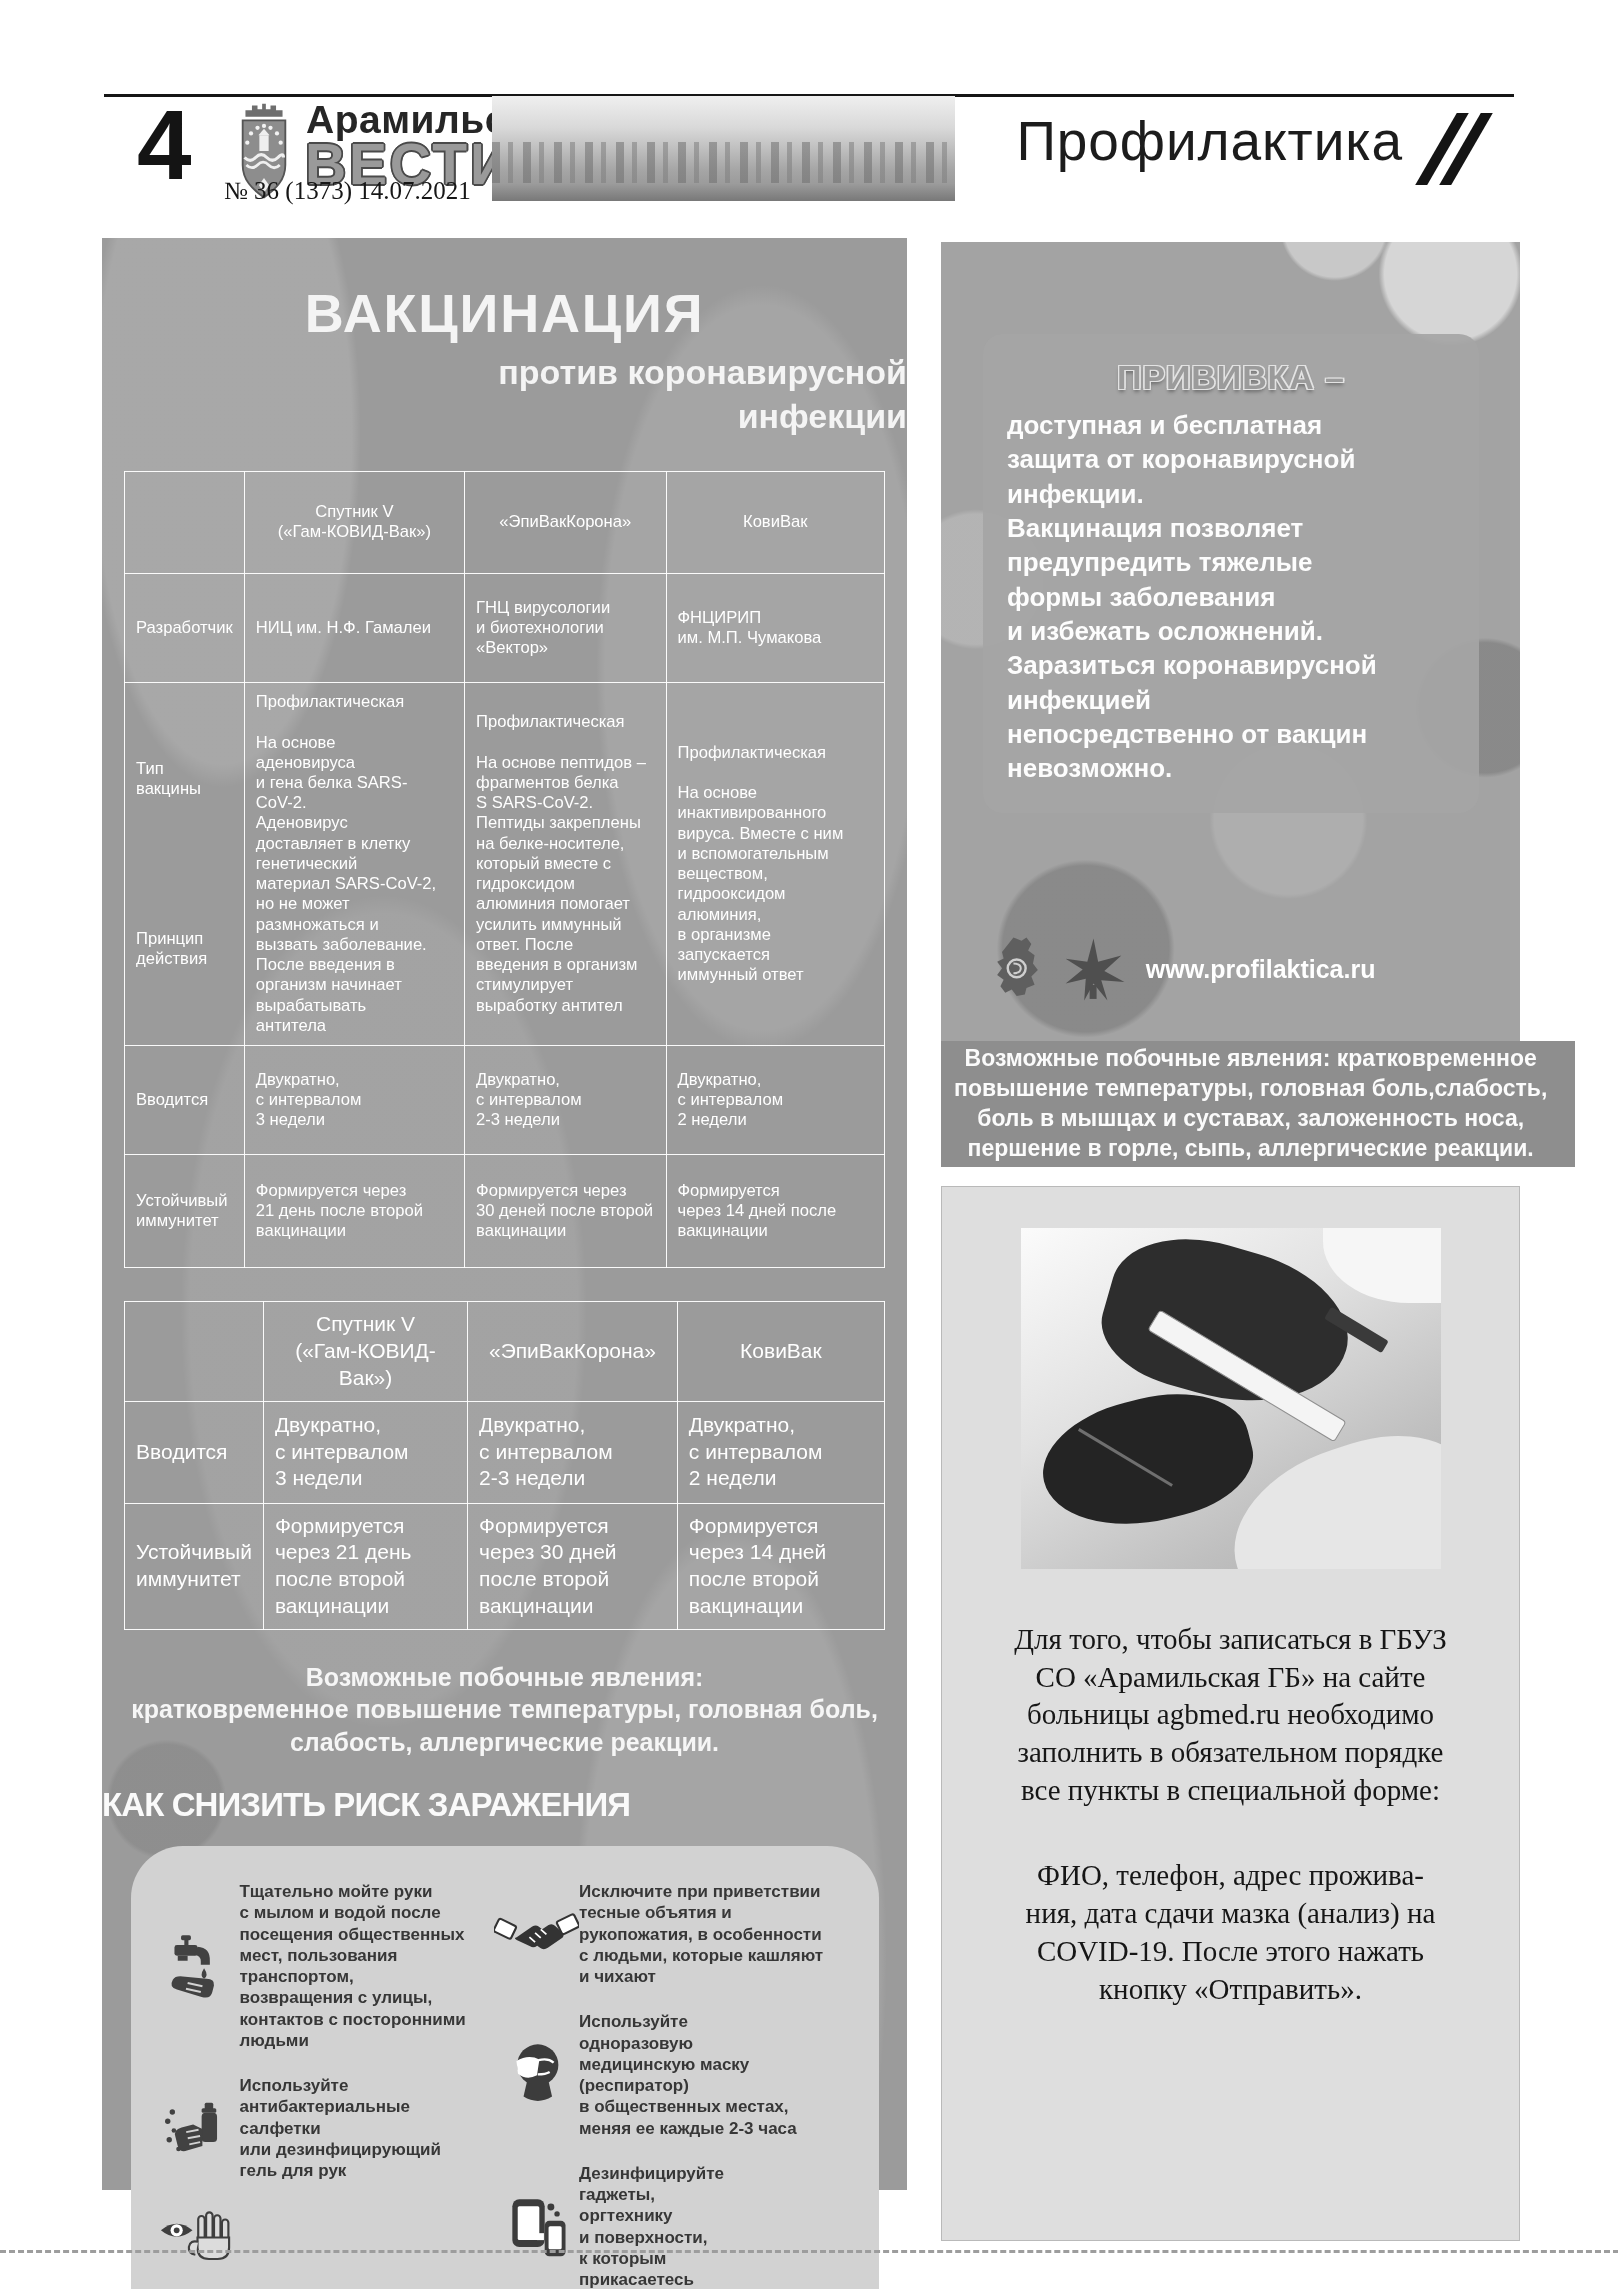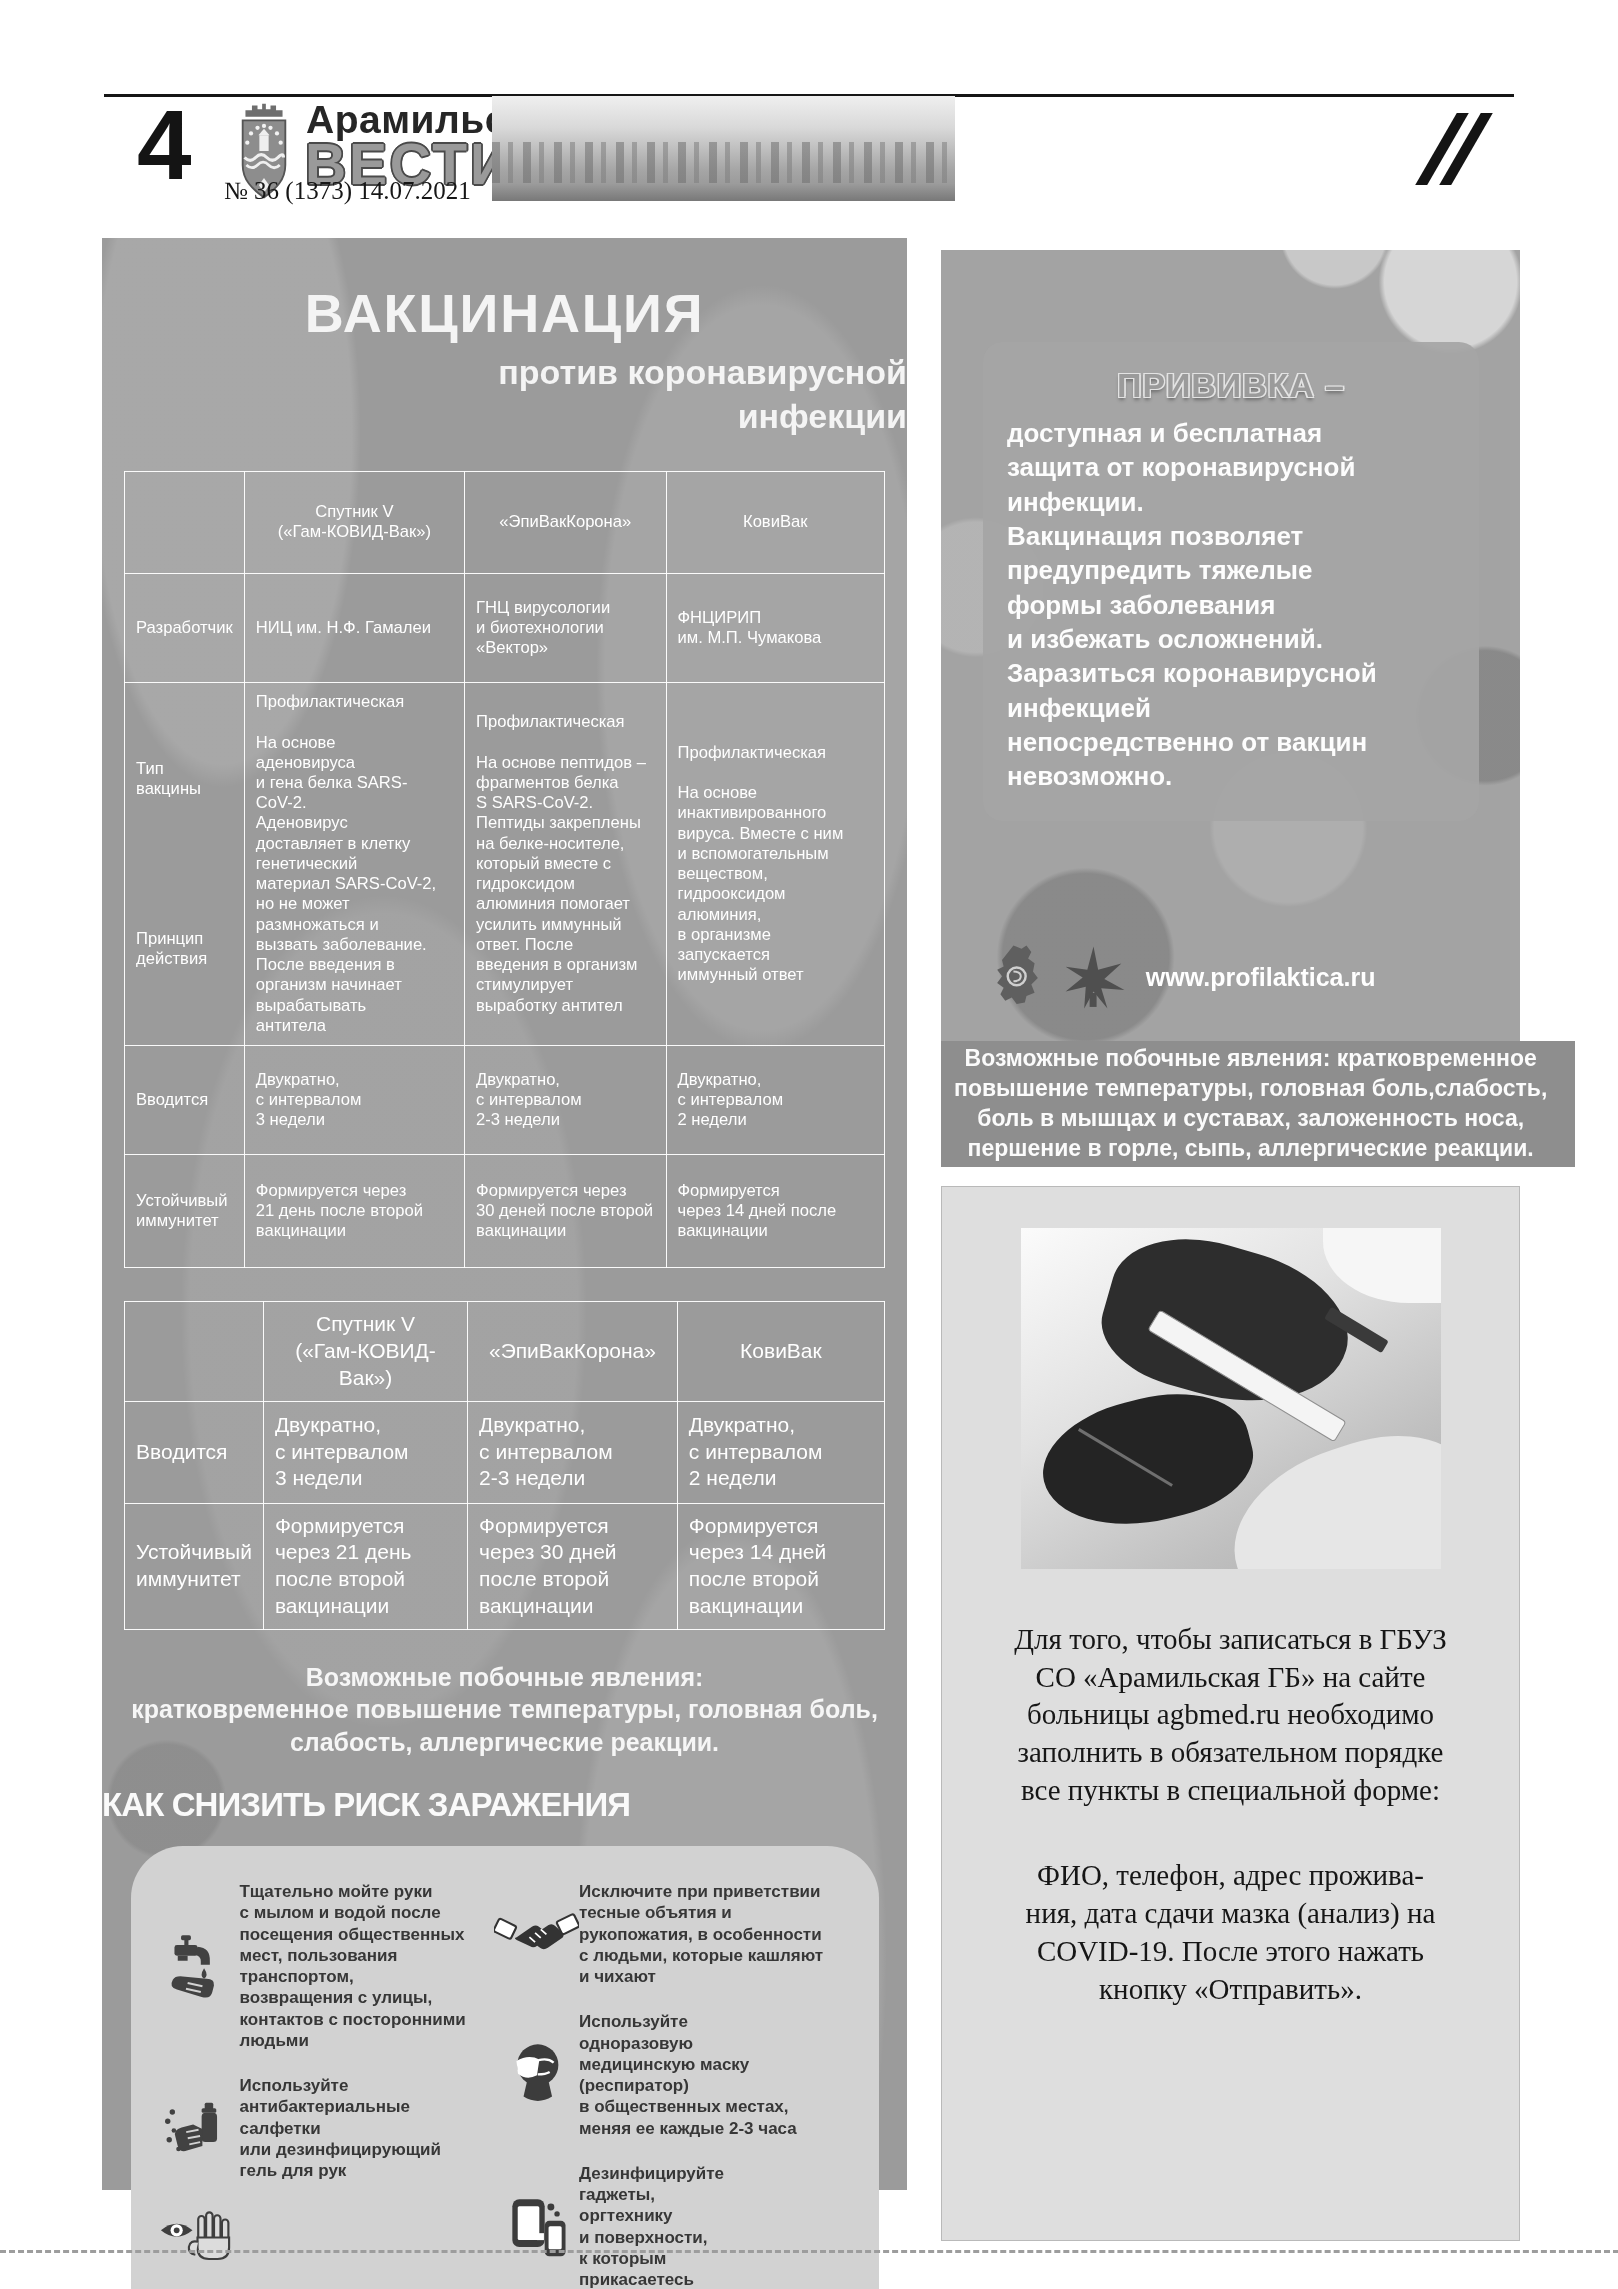--- a/index.html
+++ b/index.html
@@ -54,21 +54,21 @@
   .tips { margin:22px auto 0; width:748px; min-height:466px; background:#d2d2d2; border-radius:52px; padding:35px 24px 28px; display:flex; }
   .tips-col { display:flex; flex-direction:column; }
   .tips-col.left { width:48.5%; }
   .tips-col.right { width:51.5%; }
   .tip { display:flex; margin-bottom:24px;align-items:center; }
   .tip-ico { width:85px; flex:0 0 85px; display:flex; justify-content:center; align-items:flex-start; padding-top:1.8px; }
   .tip-txt { flex:1; font-size:17px; font-weight:bold; color:#373737; line-height:1.25; }
 
   
   .rcol { position:absolute; left:941px; top:238px; width:579px; height:2052px; }
-  .promo { position:absolute; left:0; top:12px; width:579px; height:803px; background-color:#a3a3a3; overflow:hidden;
+  .promo { position:absolute; left:0; top:4px; width:579px; height:803px; background-color:#a3a3a3; overflow:hidden;
            background-image:
              radial-gradient(circle at 88% 4%, #d6d6d6 0 66px, transparent 72px),
              radial-gradient(circle at 68% -2%, #c8c8c8 0 51px, transparent 55px),
              radial-gradient(circle at 6% 42%, rgba(255,255,255,.18) 0 65px, transparent 70px),
              radial-gradient(circle at 94% 58%, rgba(90,90,90,.35) 0 65px, transparent 70px),
              radial-gradient(circle at 25% 88%, rgba(80,80,80,.30) 0 83px, transparent 89px),
              radial-gradient(circle at 60% 72%, rgba(255,255,255,.12) 0 74px, transparent 79px); }
   .promo-box { position:absolute; left:42px; top:92px; width:496px; min-height:475px; background:rgba(165,165,165,.92);
                border-radius:20px; padding:24px 24px 28px; }
   .promo-head { text-align:center; font-size:34px; font-weight:bold; letter-spacing:0.9px; color:#9b9b9b;
@@ -123,20 +123,21 @@
 
   <div class="brand1">Арамильские</div>
   <div class="brand2">ВЕСТИ</div>
   <div class="issue">№ 36 (1373) 14.07.2021</div>
 
   <div class="panorama">
     <div class="buildings"></div>
     <div class="water"></div>
   </div>
 
+  <div class="section-title">Профилактика</div>
   <div class="slashes"><i></i><i></i></div>
 
   <section class="info">
     <div class="info-title">ВАКЦИНАЦИЯ</div>
     <div class="info-sub pre">против коронавирусной
 инфекции</div>
 
     <table class="vt t1">
       <tbody>
           <tr class="rhead">

